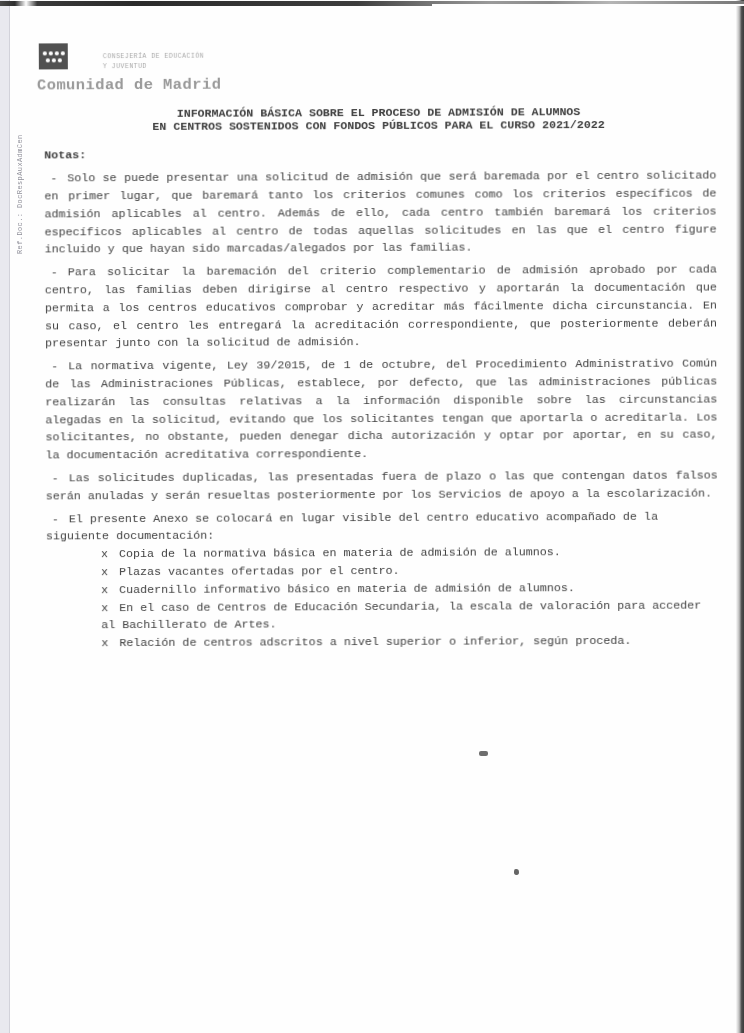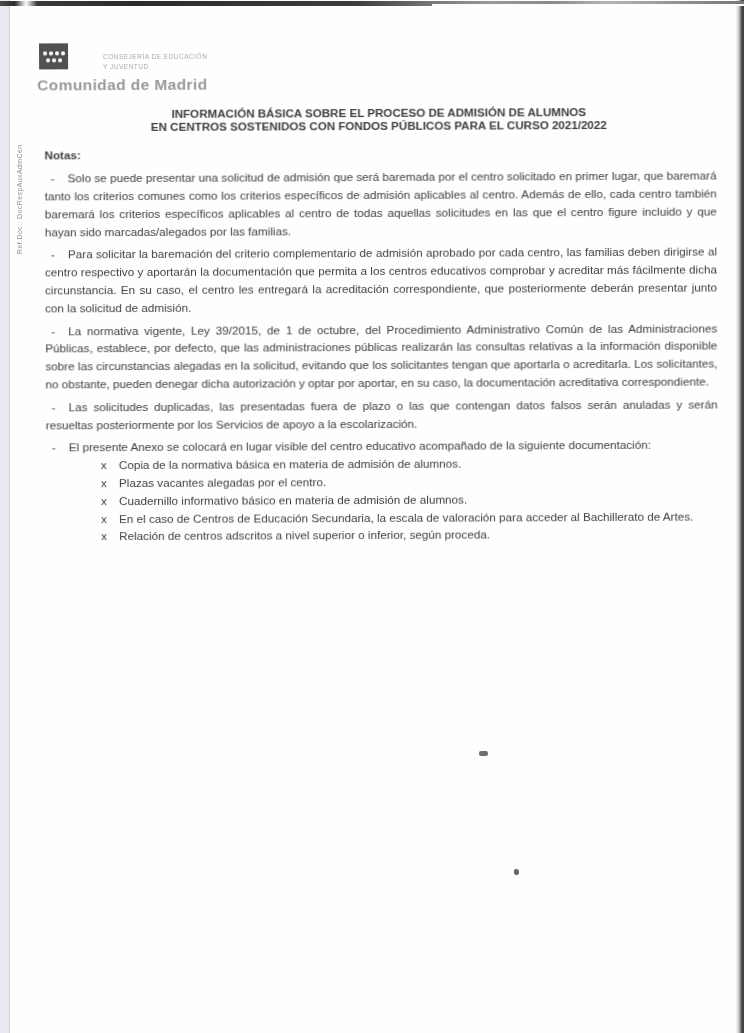--- a/index.html
+++ b/index.html
@@ -1,21 +1,21 @@
 <!DOCTYPE html>
 <html><head>
 <meta charset="utf-8">
 <style>
   html,body{margin:0;padding:0;background:#ffffff;}
   .scan-page{
     position:relative;
     width:744px;height:1033px;
     background:#fefefe;
     overflow:hidden;
-    font-family:Liberation Sans, sans-serif;
+    font-family:Liberation Mono, monospace;
     color:#404040;
   }
   
   .edge-top{
     position:absolute;top:1px;left:0;right:0;height:5px;z-index:5;
     background:linear-gradient(90deg,#4a4a4a 0%,#2e2e2e 2%,#fdfdfd 3.5%,#3a3a3a 5%,#2b2b2b 18%,#333333 30%,#3d3d3d 48%,#777777 58%,#9a9a9a 66%,#8a8a8a 74%,#b5b5b5 82%,#8f8f8f 92%,#777777 100%);
   }
   .edge-top::after{
     content:"";position:absolute;right:0;top:3px;height:2px;width:42%;background:#fdfdfd;
   }
@@ -131,21 +131,21 @@
     <p class="note"><span class="nmark">-</span><span>Para solicitar la baremación del criterio complementario de admisión aprobado por cada centro, las familias deben dirigirse al centro respectivo y aportarán la documentación que permita a los centros educativos comprobar y acreditar más fácilmente dicha circunstancia. En su caso, el centro les entregará la acreditación correspondiente, que posteriormente deberán presentar junto con la solicitud de admisión.</span></p>
 
     <p class="note"><span class="nmark">-</span><span>La normativa vigente, Ley 39/2015, de 1 de octubre, del Procedimiento Administrativo Común de las Administraciones Públicas, establece, por defecto, que las administraciones públicas realizarán las consultas relativas a la información disponible sobre las circunstancias alegadas en la solicitud, evitando que los solicitantes tengan que aportarla o acreditarla. Los solicitantes, no obstante, pueden denegar dicha autorización y optar por aportar, en su caso, la documentación acreditativa correspondiente.</span></p>
 
     <p class="note"><span class="nmark">-</span><span>Las solicitudes duplicadas, las presentadas fuera de plazo o las que contengan datos falsos serán anuladas y serán resueltas posteriormente por los Servicios de apoyo a la escolarización.</span></p>
 
     <p class="note anexo-intro"><span class="nmark">-</span><span>El presente Anexo se colocará en lugar visible del centro educativo acompañado de la siguiente documentación:</span></p>
 
     <div class="doclist">
       <div class="docitem"><span class="xmark">x</span><span>Copia de la normativa básica en materia de admisión de alumnos.</span></div>
-      <div class="docitem"><span class="xmark">x</span><span>Plazas vacantes alegadas por el centro.</span></div>
+      <div class="docitem"><span class="xmark">x</span><span>Plazas vacantes ofertadas por el centro.</span></div>
       <div class="docitem"><span class="xmark">x</span><span>Cuadernillo informativo básico en materia de admisión de alumnos.</span></div>
       <div class="docitem"><span class="xmark">x</span><span>En el caso de Centros de Educación Secundaria, la escala de valoración para acceder al Bachillerato de Artes.</span></div>
       <div class="docitem"><span class="xmark">x</span><span>Relación de centros adscritos a nivel superior o inferior, según proceda.</span></div>
     </div>
 
   </div>
 
   <div class="speck speck1"></div>
   <div class="speck speck2"></div>
 

